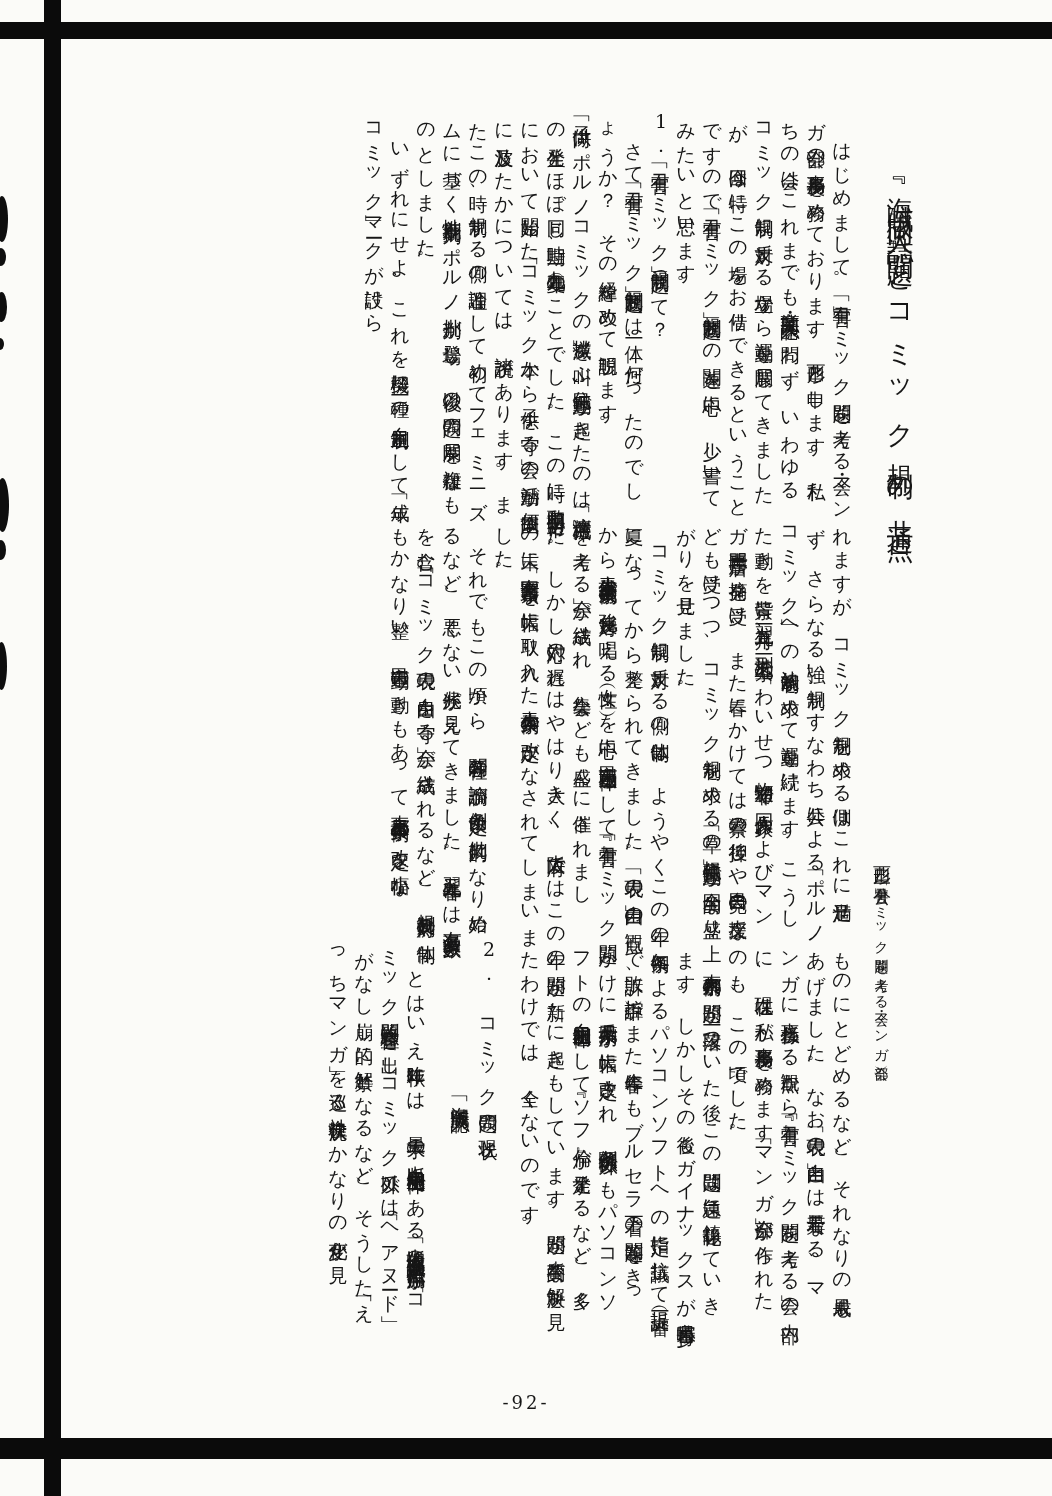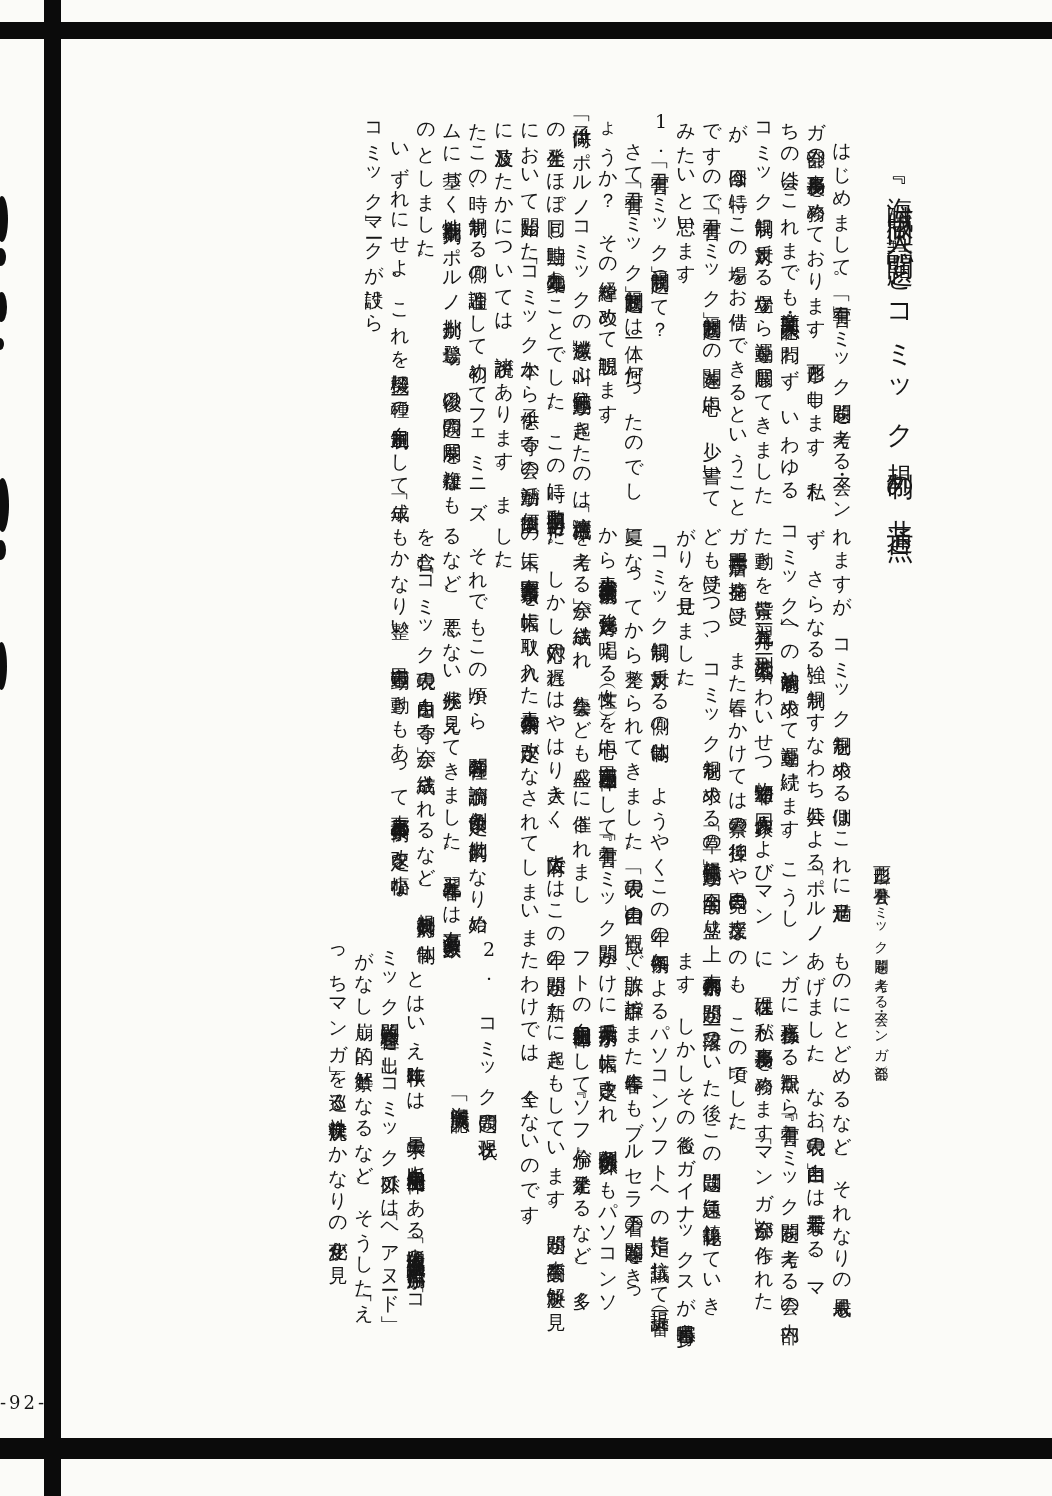--- a/index.html
+++ b/index.html
@@ -43,21 +43,21 @@
   .band2 { top:514px; height:425px; }
   .band3 { top:938px; height:378px; }
   .band p, .band h2 { margin:0; padding:0; font-size:inherit; font-weight:normal; }
   .indent { text-indent:20px; }
   .sec-heading          { margin-left:16px; margin-right:14px; }
   .sec-heading.h2-line1 { margin-left:2px;  margin-right:16px; }
   .sec-heading.h2-line2 { margin-left:18px; margin-right:2px; padding-top:152px; }
   
   .page-number {
     position:absolute; top:1392px; left:0; width:1052px;
-    font-size:18px; letter-spacing:3px;
+    text-align:center; font-size:18px; letter-spacing:3px;
   }
 </style>
 </head>
 <body>
 
 <div class="page">
 
   <div class="top-bar"></div>
   <div class="left-bar"></div>
   <div class="bottom-bar"></div>

